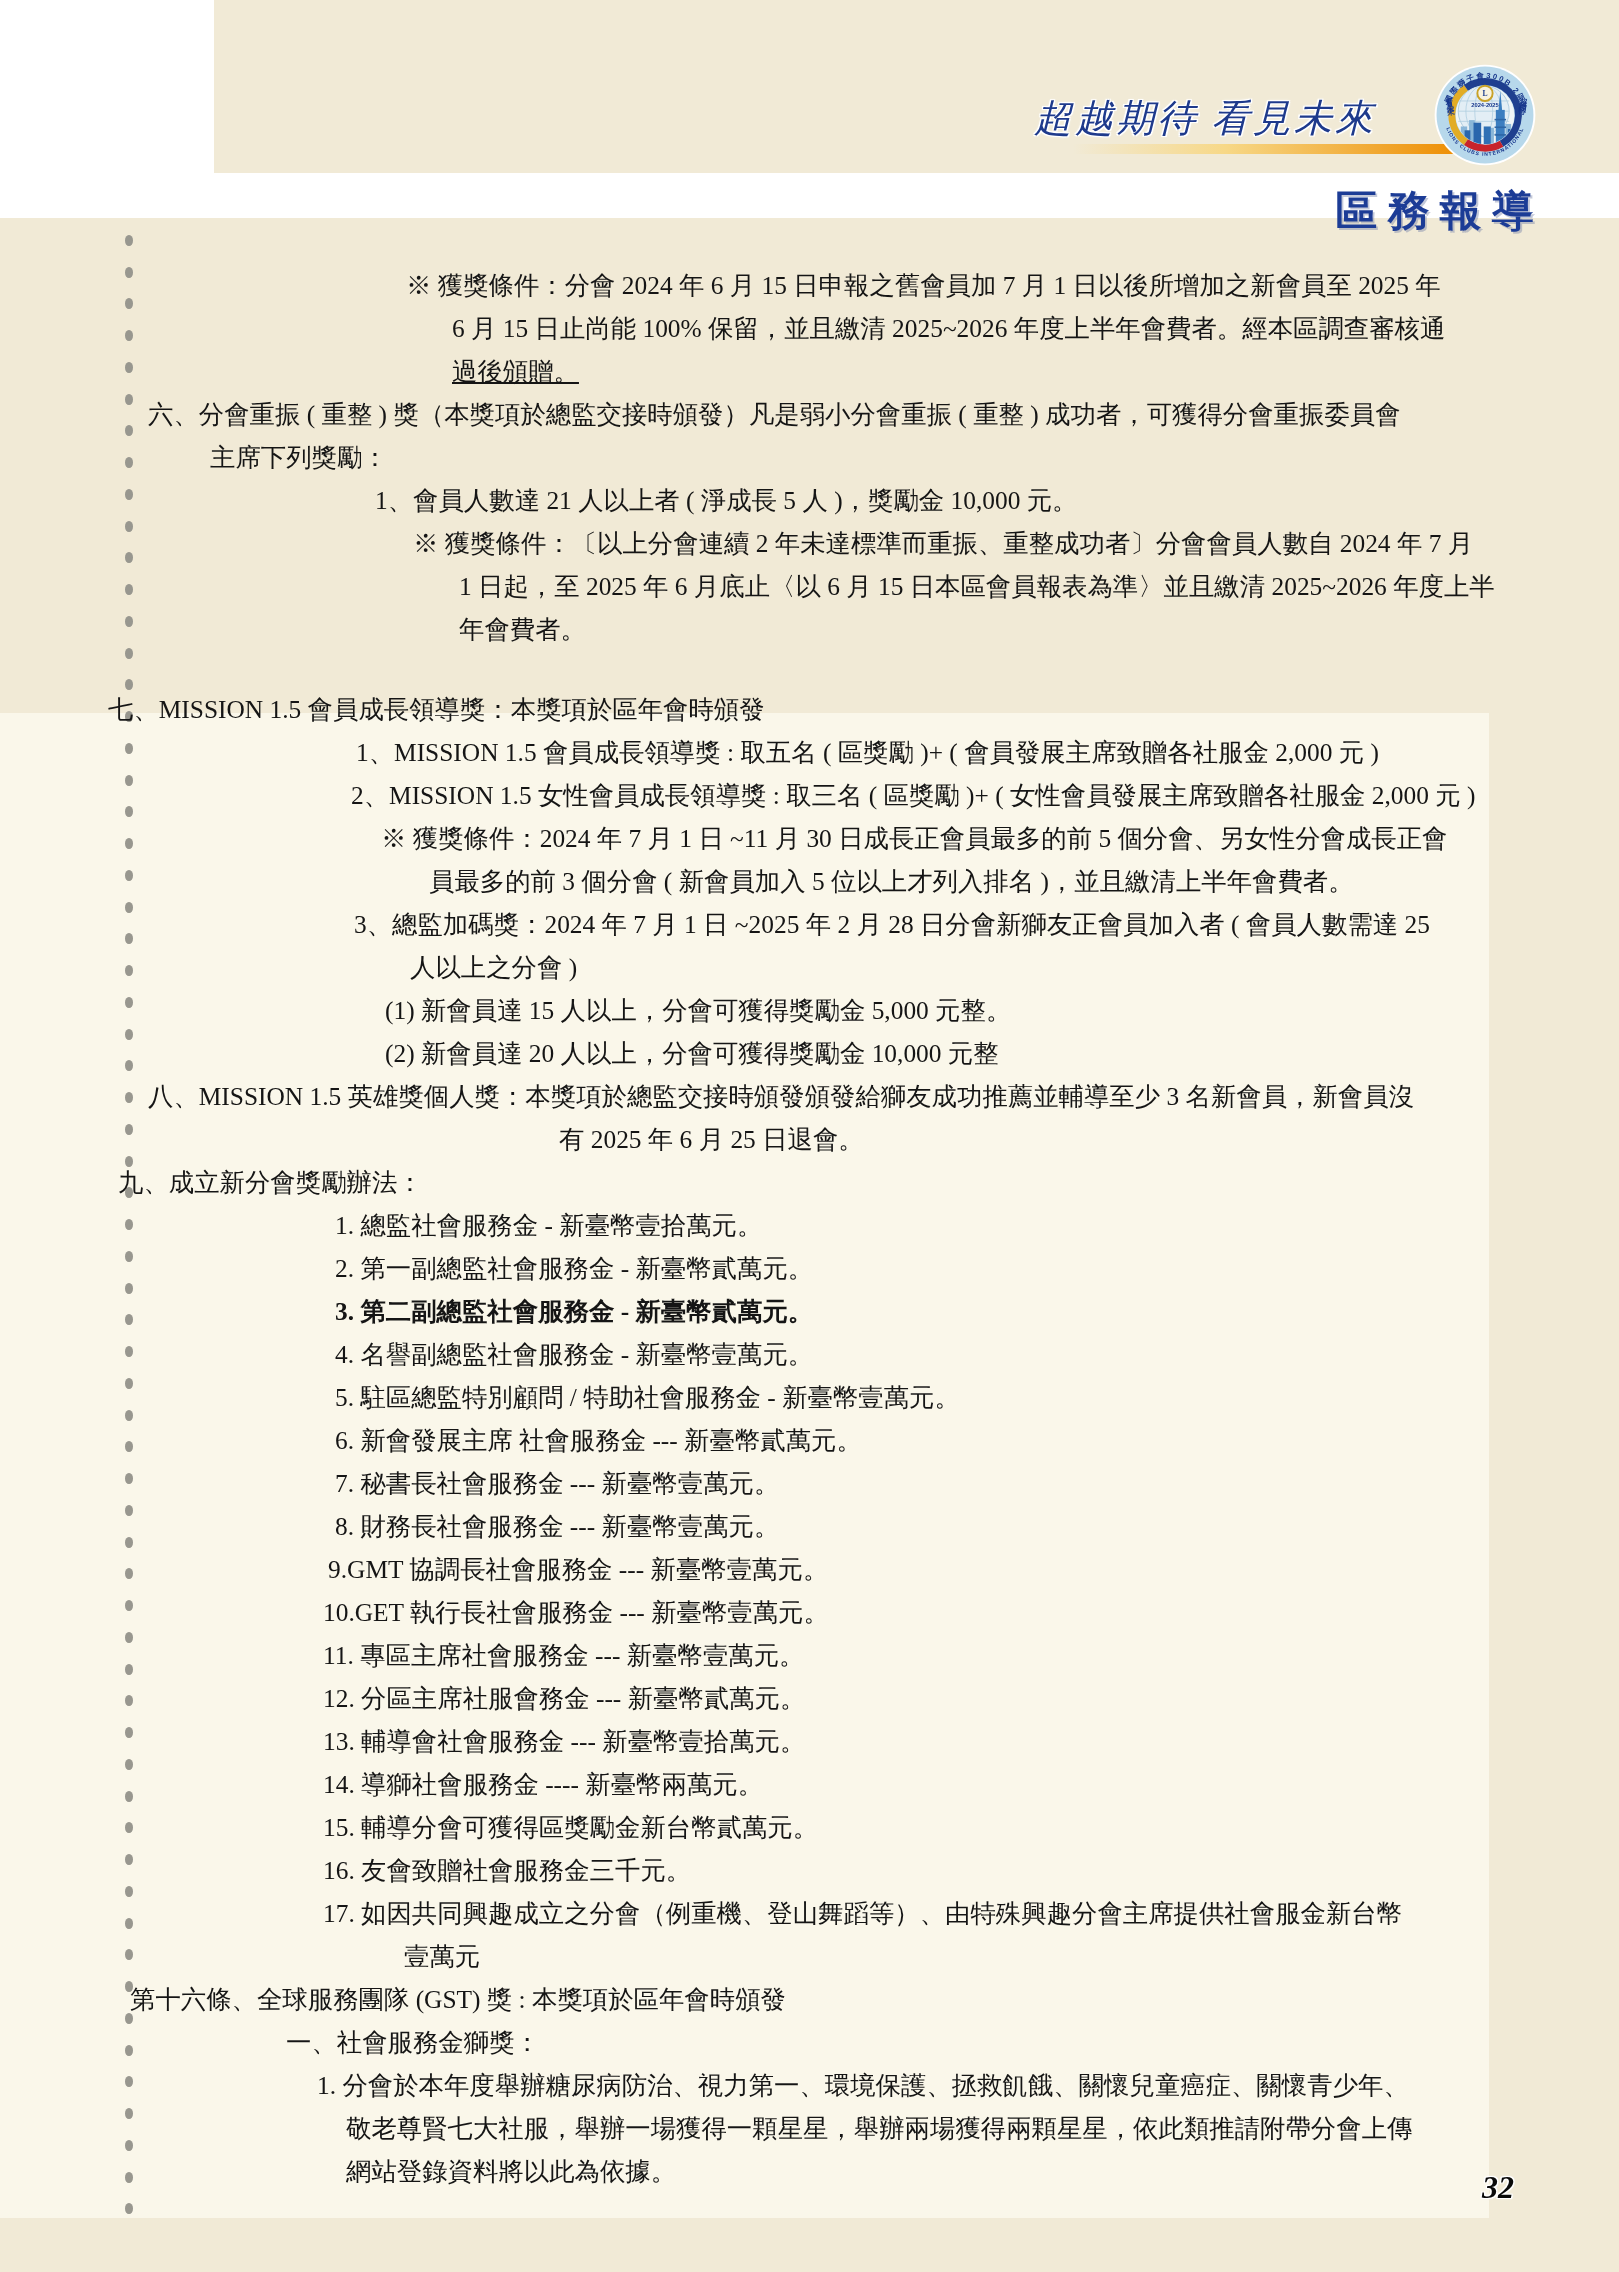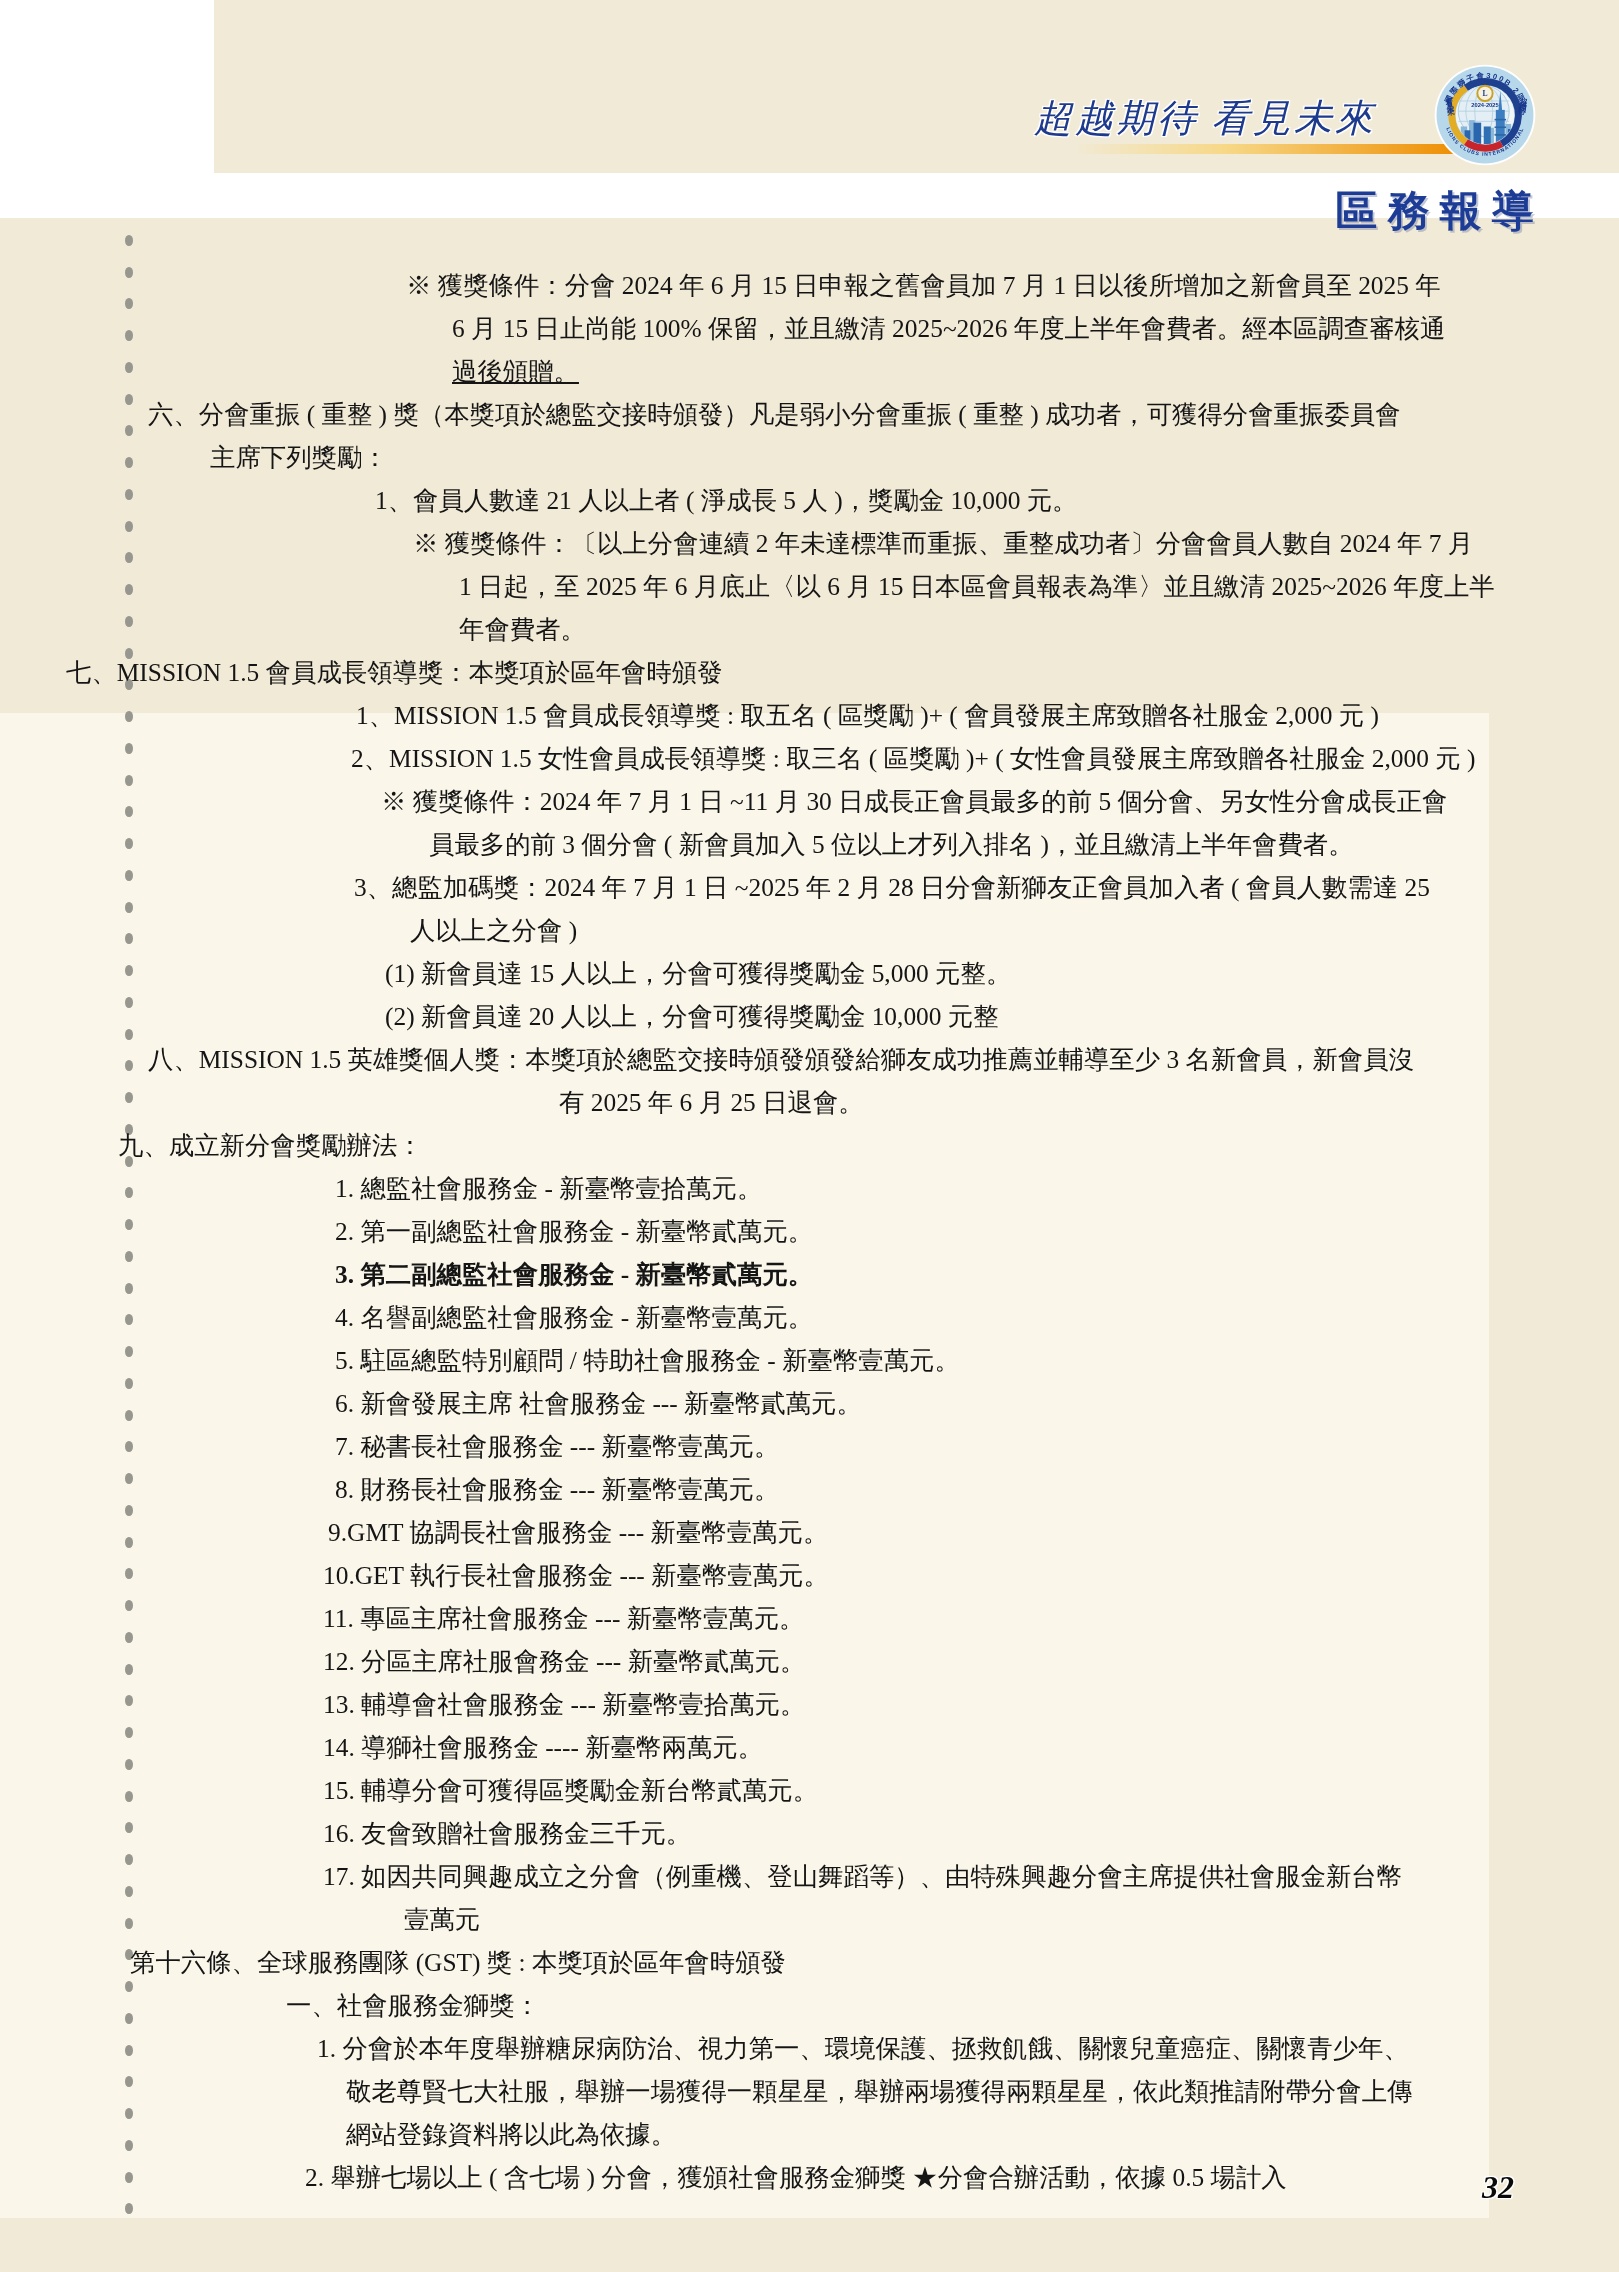--- a/index.html
+++ b/index.html
@@ -189,21 +189,21 @@
   <div class="body-text" id="body-lines">
       <div class="line" style="padding-left: 406px;">※ 獲獎條件：分會 2024 年 6 月 15 日申報之舊會員加 7 月 1 日以後所增加之新會員至 2025 年</div>
       <div class="line" style="padding-left: 452px;">6 月 15 日止尚能 100% 保留，並且繳清 2025~2026 年度上半年會費者。經本區調查審核通</div>
       <div class="line" style="padding-left: 452px; text-decoration: underline;">過後頒贈。</div>
       <div class="line" style="padding-left: 148px;">六、分會重振 ( 重整 ) 獎（本獎項於總監交接時頒發）凡是弱小分會重振 ( 重整 ) 成功者，可獲得分會重振委員會</div>
       <div class="line" style="padding-left: 210px;">主席下列獎勵：</div>
       <div class="line" style="padding-left: 375px;">1、會員人數達 21 人以上者 ( 淨成長 5 人 )，獎勵金 10,000 元。</div>
       <div class="line" style="padding-left: 413px;">※ 獲獎條件：〔以上分會連續 2 年未達標準而重振、重整成功者〕分會會員人數自 2024 年 7 月</div>
       <div class="line" style="padding-left: 459px;">1 日起，至 2025 年 6 月底止〈以 6 月 15 日本區會員報表為準〉並且繳清 2025~2026 年度上半</div>
       <div class="line" style="padding-left: 459px;">年會費者。</div>
-      <div class="line" style="padding-left: 66px;">七、MISSION 1.5 會員成長領導獎：本獎項於區年會時頒發</div>
+      <div class="line" style="padding-left: 108px; margin-top: 37px;">七、MISSION 1.5 會員成長領導獎：本獎項於區年會時頒發</div>
       <div class="line" style="padding-left: 356px;">1、MISSION 1.5 會員成長領導獎 : 取五名 ( 區獎勵 )+ ( 會員發展主席致贈各社服金 2,000 元 )</div>
       <div class="line" style="padding-left: 351px;">2、MISSION 1.5 女性會員成長領導獎 : 取三名 ( 區獎勵 )+ ( 女性會員發展主席致贈各社服金 2,000 元 )</div>
       <div class="line" style="padding-left: 381px;">※ 獲獎條件：2024 年 7 月 1 日 ~11 月 30 日成長正會員最多的前 5 個分會、另女性分會成長正會</div>
       <div class="line" style="padding-left: 429px;">員最多的前 3 個分會 ( 新會員加入 5 位以上才列入排名 )，並且繳清上半年會費者。</div>
       <div class="line" style="padding-left: 354px;">3、總監加碼獎：2024 年 7 月 1 日 ~2025 年 2 月 28 日分會新獅友正會員加入者 ( 會員人數需達 25</div>
       <div class="line" style="padding-left: 410px;">人以上之分會 )</div>
       <div class="line" style="padding-left: 385px;">(1) 新會員達 15 人以上，分會可獲得獎勵金 5,000 元整。</div>
       <div class="line" style="padding-left: 385px;">(2) 新會員達 20 人以上，分會可獲得獎勵金 10,000 元整</div>
       <div class="line" style="padding-left: 148px;">八、MISSION 1.5 英雄獎個人獎：本獎項於總監交接時頒發頒發給獅友成功推薦並輔導至少 3 名新會員，新會員沒</div>
       <div class="line" style="padding-left: 559px;">有 2025 年 6 月 25 日退會。</div>
@@ -224,19 +224,18 @@
       <div class="line" style="padding-left: 323px;">14. 導獅社會服務金 ---- 新臺幣兩萬元。</div>
       <div class="line" style="padding-left: 323px;">15. 輔導分會可獲得區獎勵金新台幣貳萬元。</div>
       <div class="line" style="padding-left: 323px;">16. 友會致贈社會服務金三千元。</div>
       <div class="line" style="padding-left: 323px;">17. 如因共同興趣成立之分會（例重機、登山舞蹈等）、由特殊興趣分會主席提供社會服金新台幣</div>
       <div class="line" style="padding-left: 368px; margin-left: 36px;">壹萬元</div>
       <div class="line" style="padding-left: 130px;">第十六條、全球服務團隊 (GST) 獎 : 本獎項於區年會時頒發</div>
       <div class="line" style="padding-left: 286px;">一、社會服務金獅獎：</div>
       <div class="line" style="padding-left: 317px;">1. 分會於本年度舉辦糖尿病防治、視力第一、環境保護、拯救飢餓、關懷兒童癌症、關懷青少年、</div>
       <div class="line" style="padding-left: 346px;">敬老尊賢七大社服，舉辦一場獲得一顆星星，舉辦兩場獲得兩顆星星，依此類推請附帶分會上傳</div>
       <div class="line" style="padding-left: 346px;">網站登錄資料將以此為依據。</div>
-      <div class="line" style="padding-left: 305px;">2. 舉辦七場以上 ( 含七場 ) 分會，獲頒社會服務金獅獎 ★分會合辦活動，依據 0.5 場計入</div>
     </div>
 
   <div class="page-number">32</div>
 
 </div>
 
 
 </body></html>

